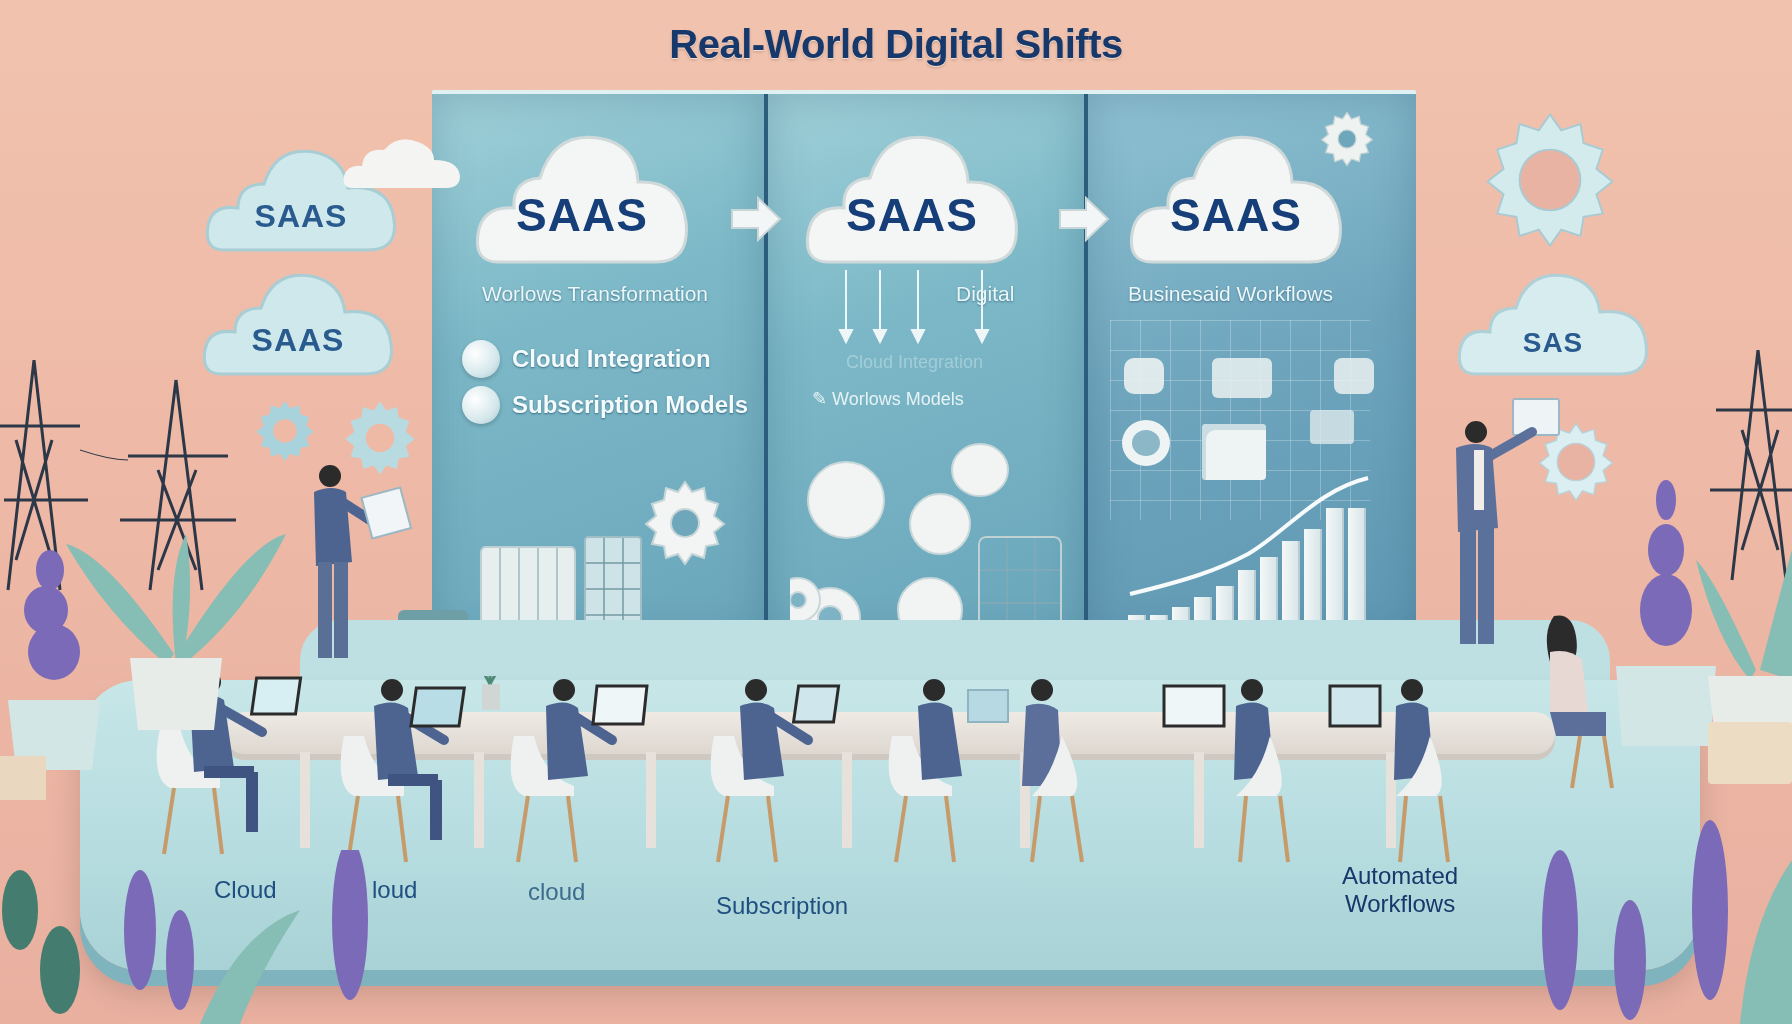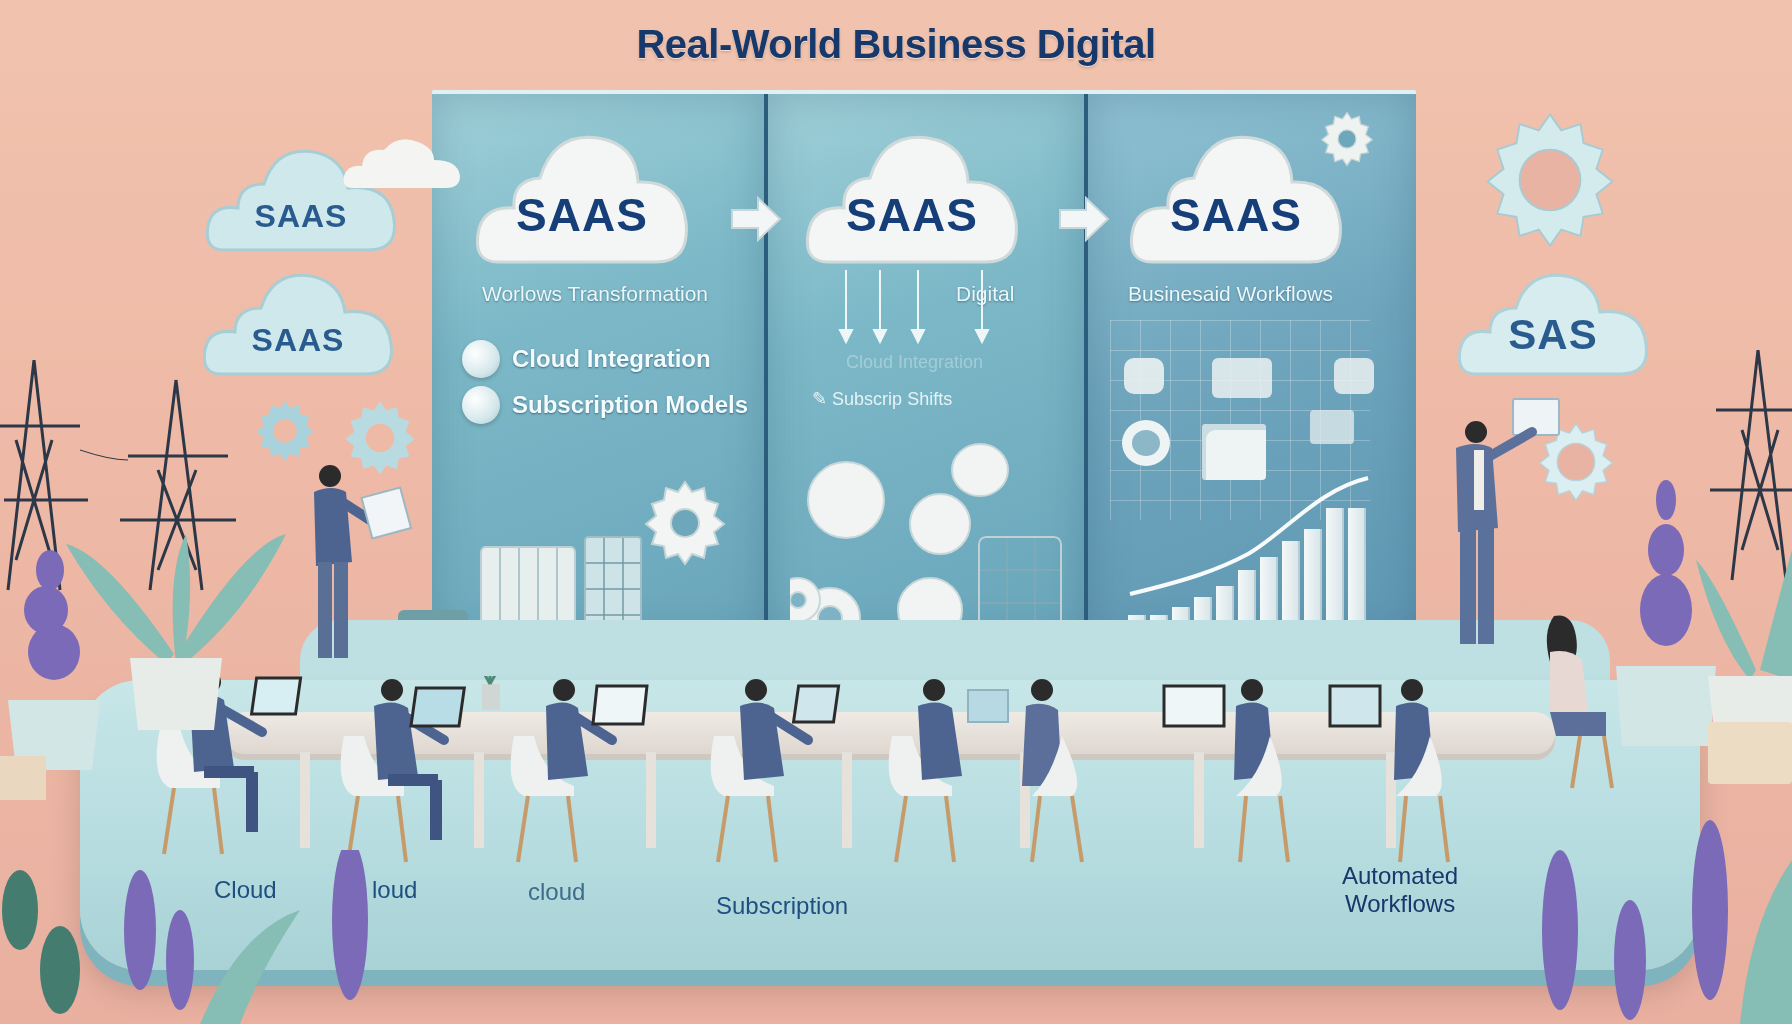--- a/index.html
+++ b/index.html
@@ -78,21 +78,21 @@
   .chart-bars .bar { position: absolute; bottom: 0; width: 16px;
     background: linear-gradient(90deg,#f4f8f8,#d9e6e9); box-shadow: 2px 0 0 #b7cdd3; }
   .grid { position: absolute; left: 1110px; top: 320px; width: 260px; height: 200px;
     background-image: linear-gradient(rgba(255,255,255,0.25) 1px, transparent 1px),
                       linear-gradient(90deg, rgba(255,255,255,0.25) 1px, transparent 1px);
     background-size: 30px 30px; }
 </style>
 </head>
 <body>
 
-<div class="title">Real-World Business Digital</div>
+<div class="title">Real-World Digital Shifts</div>
 
 <div class="board-top"></div>
 <div class="board-wrap">
   <div class="board b1"></div>
   <div class="board b2"></div>
   <div class="board b3"></div>
 </div>
 
 <div class="grid"></div>
 
@@ -144,21 +144,21 @@
     <line x1="50" y1="2" x2="50" y2="64"></line>
       <path d="M44 62 L50 74 L56 62 Z"></path>
     <line x1="88" y1="2" x2="88" y2="64"></line>
       <path d="M82 62 L88 74 L94 62 Z"></path>
     <line x1="152" y1="2" x2="152" y2="64"></line>
       <path d="M146 62 L152 74 L158 62 Z"></path>
   </g>
 </svg>
 <div class="abs" style="left:846px;top:352px;font-size:18px;color:rgba(240,250,252,0.35);">Cloud Integration</div>
 <div class="abs" style="left:812px;top:388px;font-size:18px;color:#e6f3f5;">
-  <span>✎ </span><span>Subscrip Shifts</span>
+  <span>✎ </span><span>Worlows Models</span>
 </div>
 
 <svg class="abs" style="left:790px;top:440px;width:300px;height:230px;" viewBox="0 0 300 230">
   <g fill="#f1f4f3" stroke="#c8d7d9" stroke-width="2">
     <circle cx="56" cy="60" r="38"></circle>
     <circle cx="150" cy="84" r="30"></circle>
     <circle cx="40" cy="178" r="30"></circle>
       <circle cx="40" cy="178" r="12" fill="#7db3c4"></circle>
     <circle cx="8" cy="160" r="22"></circle>
       <circle cx="8" cy="160" r="8" fill="#7db3c4"></circle>
@@ -240,21 +240,21 @@
 <svg class="abs" style="left:1478px;top:108px;width:144px;height:144px;" viewBox="0 0 90 90">
   <g fill="#d4ebee" stroke="#a8cbd3" stroke-width="1.2">
       <path d="M45 4 L52 14 L64 10 L66 22 L78 26 L74 38 L84 46 L74 54 L78 66 L66 68 L64 80 L52 76 L45 86 L38 76 L26 80 L24 68 L12 66 L16 54 L6 46 L16 38 L12 26 L24 22 L26 10 L38 14 Z"></path>
       <circle cx="45" cy="45" r="19" fill="#e9b3a3"></circle>
     </g>
 </svg>
 <div class="cloud" style="left:1456px;top:262px;width:194px;height:118px;">
   <svg viewBox="0 0 194 118">
     <path d="M20 112 Q0 112 4 88 Q8 66 34 70 Q34 46 60 46 Q72 8 110 14 Q140 20 144 50 Q186 46 190 82 Q194 112 164 112 Z" fill="#d6ecef" stroke="#aed0d6" stroke-width="3"></path>
   </svg>
-  <div class="label" style="font-size:42px;color:#2a5b8f;">SAS</div>
+  <div class="label" style="font-size:28px;color:#2a5b8f;">SAS</div>
 </div>
 <svg class="abs" style="left:1534px;top:420px;width:84px;height:84px;" viewBox="0 0 90 90">
   <g fill="#dbeef1" stroke="#b7d2d8" stroke-width="1.5">
       <path d="M45 4 L52 14 L64 10 L66 22 L78 26 L74 38 L84 46 L74 54 L78 66 L66 68 L64 80 L52 76 L45 86 L38 76 L26 80 L24 68 L12 66 L16 54 L6 46 L16 38 L12 26 L24 22 L26 10 L38 14 Z"></path>
       <circle cx="45" cy="45" r="20" fill="#e9b3a3"></circle>
     </g>
 </svg>
 <div class="abs" style="left:1512px;top:398px;width:48px;height:38px;background:#eef3f5;border:2px solid #9bb8c4;border-radius:3px;"></div>
 
 <svg class="abs" style="left:0;top:360px;width:260px;height:240px;" viewBox="0 0 260 240">

